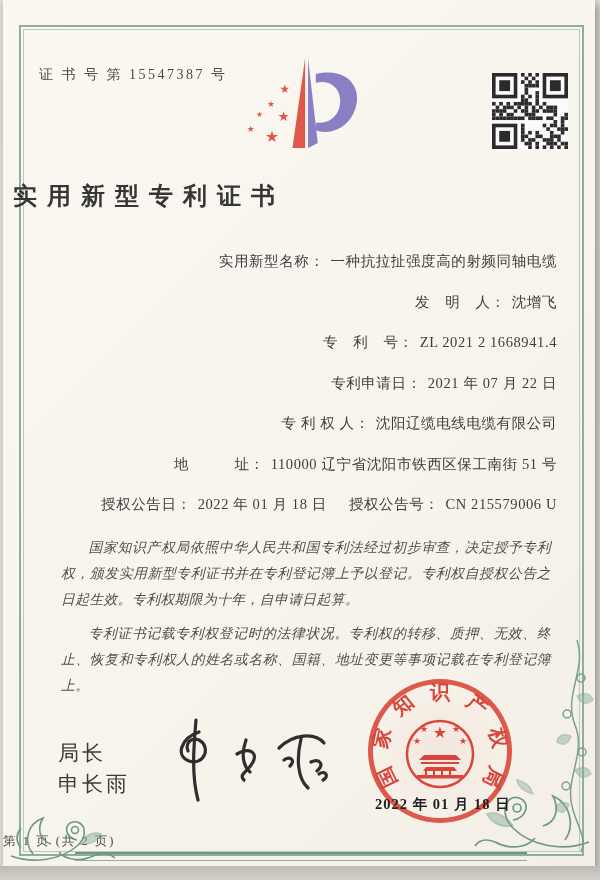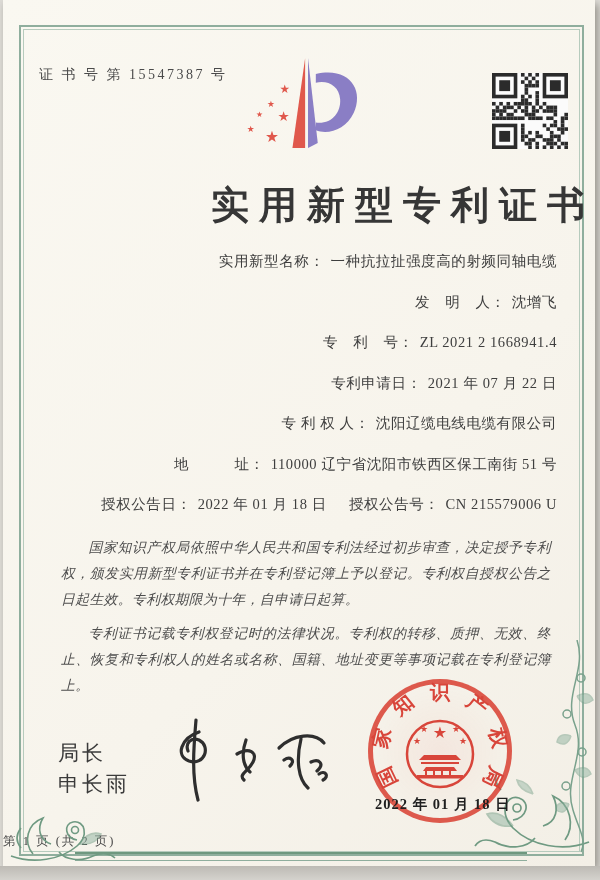--- a/index.html
+++ b/index.html
@@ -9,22 +9,22 @@
   .paper{position:absolute;left:3px;top:0;width:592px;height:866px;
          background:linear-gradient(135deg,#faf8f1 0%,#f7f4ec 60%,#f3efe6 100%);
          box-shadow:3px 4px 8px rgba(60,55,45,.45);}
   .frame{position:absolute;left:16px;top:25px;width:561px;height:827px;
          border:2px solid #8fae9d;}
   .frame-inner{position:absolute;inset:2px;border:1px solid #b6cbbd;}
   .cert-no{position:absolute;left:36px;top:66px;font-size:14px;color:#4a4a4a;
            letter-spacing:2.5px;}
   .logo{position:absolute;left:233px;top:52px;width:146px;height:110px;}
   .qr{position:absolute;left:489px;top:73px;width:76px;height:76px;background:#fbfbfb;}
-  .title{position:absolute;left:0;top:180px;width:100%;text-align:right;
-         font-size:38px;font-weight:bold;color:#363636;letter-spacing:10px;
+  .title{position:absolute;left:0;top:180px;width:100%;text-align:left;
+         font-size:24px;font-weight:bold;color:#363636;letter-spacing:10px;
          text-indent:10px;font-family:Liberation Mono, monospace;}
   .fields{position:absolute;left:54px;top:252px;width:500px;}
   .field-row{height:16px;margin-bottom:24.5px;font-size:14.5px;color:#3e3e3e;
              letter-spacing:.6px;white-space:nowrap;text-align:right;}
   .field-label{color:#3e3e3e;}
   .field-value{margin-left:6px;}
   .field-pair2{margin-left:22px;}
   .paras{position:absolute;left:50px;top:527px;width:506px;font-size:13.8px;
          line-height:26px;color:#4d4d4d;font-style:italic;letter-spacing:.4px;}
   .paras p{margin:8px;text-indent:2em;text-align:justify;}

